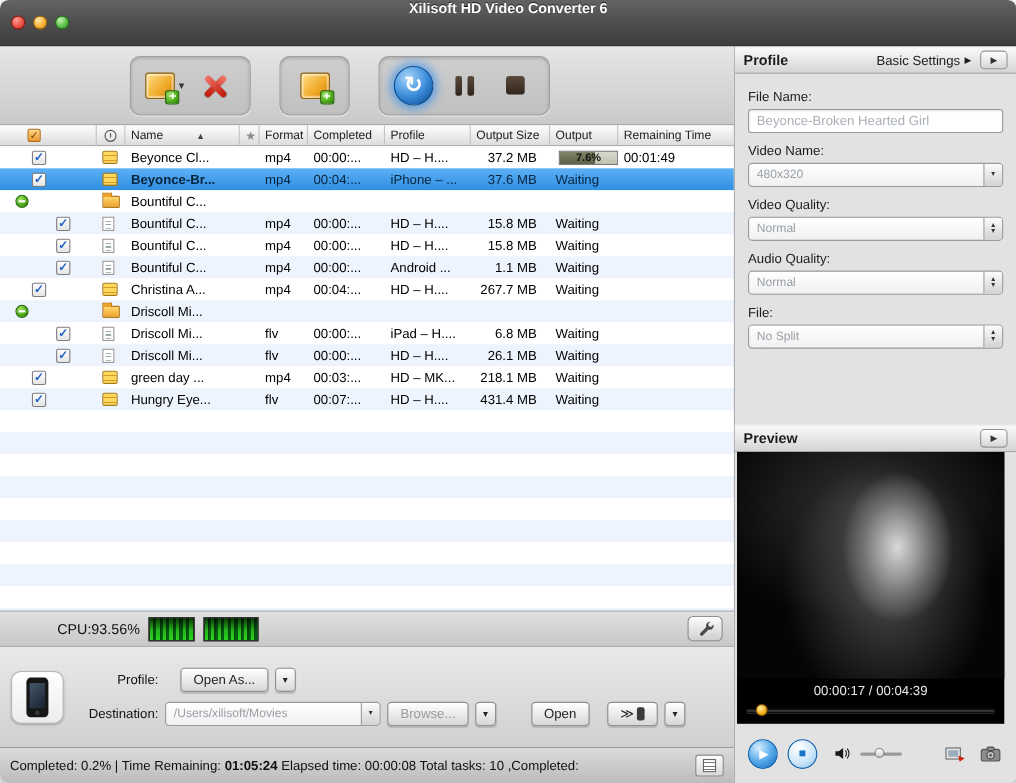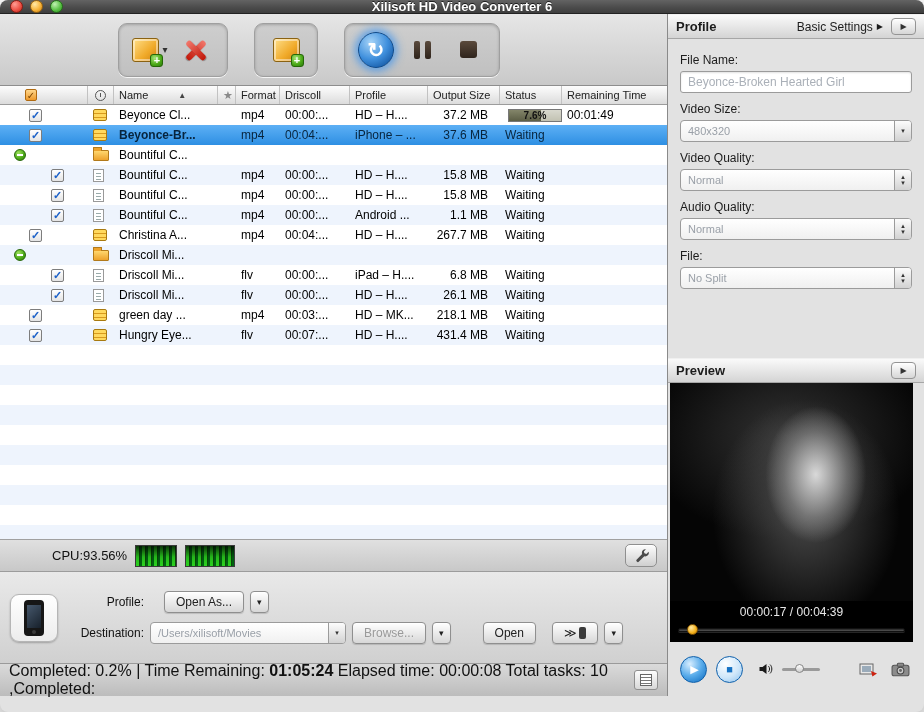--- a/index.html
+++ b/index.html
@@ -5,21 +5,21 @@
   * { margin:0; padding:0; box-sizing:border-box; }
   html,body { background:#ffffff; }
   body { font-family:"Liberation Sans", sans-serif; }
   button { font-family:inherit; }
 
   .window { width:924px; height:712px; border-radius:8px; overflow:hidden;
             box-shadow:0 10px 30px rgba(0,0,0,.4); background:#e2e2e2;
             display:flex; flex-direction:column; }
 
   
-  .titlebar { height:14px; position:relative; display:flex; align-items:center;
+  .titlebar { height:42px; position:relative; display:flex; 
               background:linear-gradient(#636363, #4c4c4c 55%, #3d3d3d);
               border-bottom:1px solid #222; flex:0 0 auto; }
   .lights { position:absolute; left:10px; top:0; bottom:0; display:flex; align-items:center; gap:7px; }
   .light { width:13px; height:13px; border-radius:50%; display:inline-block; }
   .light.red    { background:radial-gradient(circle at 35% 30%, #ff9d94, #ee5347 55%, #b8271c); border:1px solid #8e1b12;}
   .light.yellow { background:radial-gradient(circle at 35% 30%, #ffe9a8, #f8b43a 55%, #c47d12); border:1px solid #9a6410;}
   .light.green  { background:radial-gradient(circle at 35% 30%, #c0f0b2, #5cc248 55%, #2e8f20); border:1px solid #236e18;}
   .title { flex:1; text-align:center; color:#fff; font-size:13px; font-weight:bold;
            text-shadow:0 -1px 0 rgba(0,0,0,.7); }
 
@@ -151,21 +151,21 @@
             display:flex; align-items:center; }
   .abtn.arr { padding:0 6px; font-size:9px; }
   .abtn.disabled { color:#9a9a9a; }
   .abtn.gap { margin-left:26px; }
   .abtn.transfer { margin-left:10px; font-size:12px; letter-spacing:-1px; gap:4px; }
   .mini-dev { width:7px; height:12px; background:#3b3b3b; border-radius:2px; display:inline-block; }
 
   
   .statusbar { height:30px; flex:0 0 auto; display:flex; align-items:center; padding:16px 9px;
             background:linear-gradient(#dadada,#bcbcbc); border-top:1px solid #9a9a9a;
-            font-size:16px; color:#111; }
+            font-size:12px; color:#111; }
   .reportbtn { width:26px; height:20px; border-radius:3px; border:1px solid #8f8f8f;
             background:linear-gradient(#fdfdfd,#d8d8d8); display:flex; align-items:center; justify-content:center; }
   .reporticon { width:12px; height:12px; border:1px solid #666; background:
             repeating-linear-gradient(180deg, transparent 0 2px, #777 2px 3px), #fff; }
 
   
   .shead { height:25px; flex:0 0 auto; display:flex; align-items:center; padding:0 8px;
             background:linear-gradient(#fafafa,#d4d4d4); border-bottom:1px solid #a6a6a6;
             border-top:1px solid #f0f0f0; }
   .shead-title { font-weight:bold; font-size:13px; color:#1c1c1c; }
@@ -264,24 +264,24 @@
           </div>
         <div class="hcell">
             <span class="hclock"></span>
           </div>
         <div class="hcell">
             <span>Name</span>
             <span class="sort">▲</span>
           </div>
         <div class="hcell c-star">★</div>
         <div class="hcell">Format</div>
-        <div class="hcell">Driscoll</div>
+        <div class="hcell">Completed</div>
         <div class="hcell">Profile</div>
         <div class="hcell">Output Size</div>
-        <div class="hcell">Status</div>
+        <div class="hcell">Output</div>
         <div class="hcell">Remaining Time</div>
       </div>
 
       <div class="tbody">
           <div class="trow">
             <div class="cell">
               <span class="cb lv0">✓</span>
             </div>
             <div class="cell">
               <span class="clip"></span>
@@ -553,21 +553,21 @@
         <span class="tri">▶</span>
         <button class="pillbtn">▶</button>
       </div>
 
       <div class="fields">
           <div class="field">
             <div class="flabel">File Name:</div>
             <div class="tinput">Beyonce-Broken Hearted Girl</div>
           </div>
           <div class="field">
-            <div class="flabel">Video Size:</div>
+            <div class="flabel">Video Name:</div>
             <div class="combo">
               <span class="cval">480x320</span>
               <span class="cstep">
                 <span>▾</span>
               </span>
             </div>
           </div>
           <div class="field">
             <div class="flabel">Video Quality:</div>
             <div class="combo">

